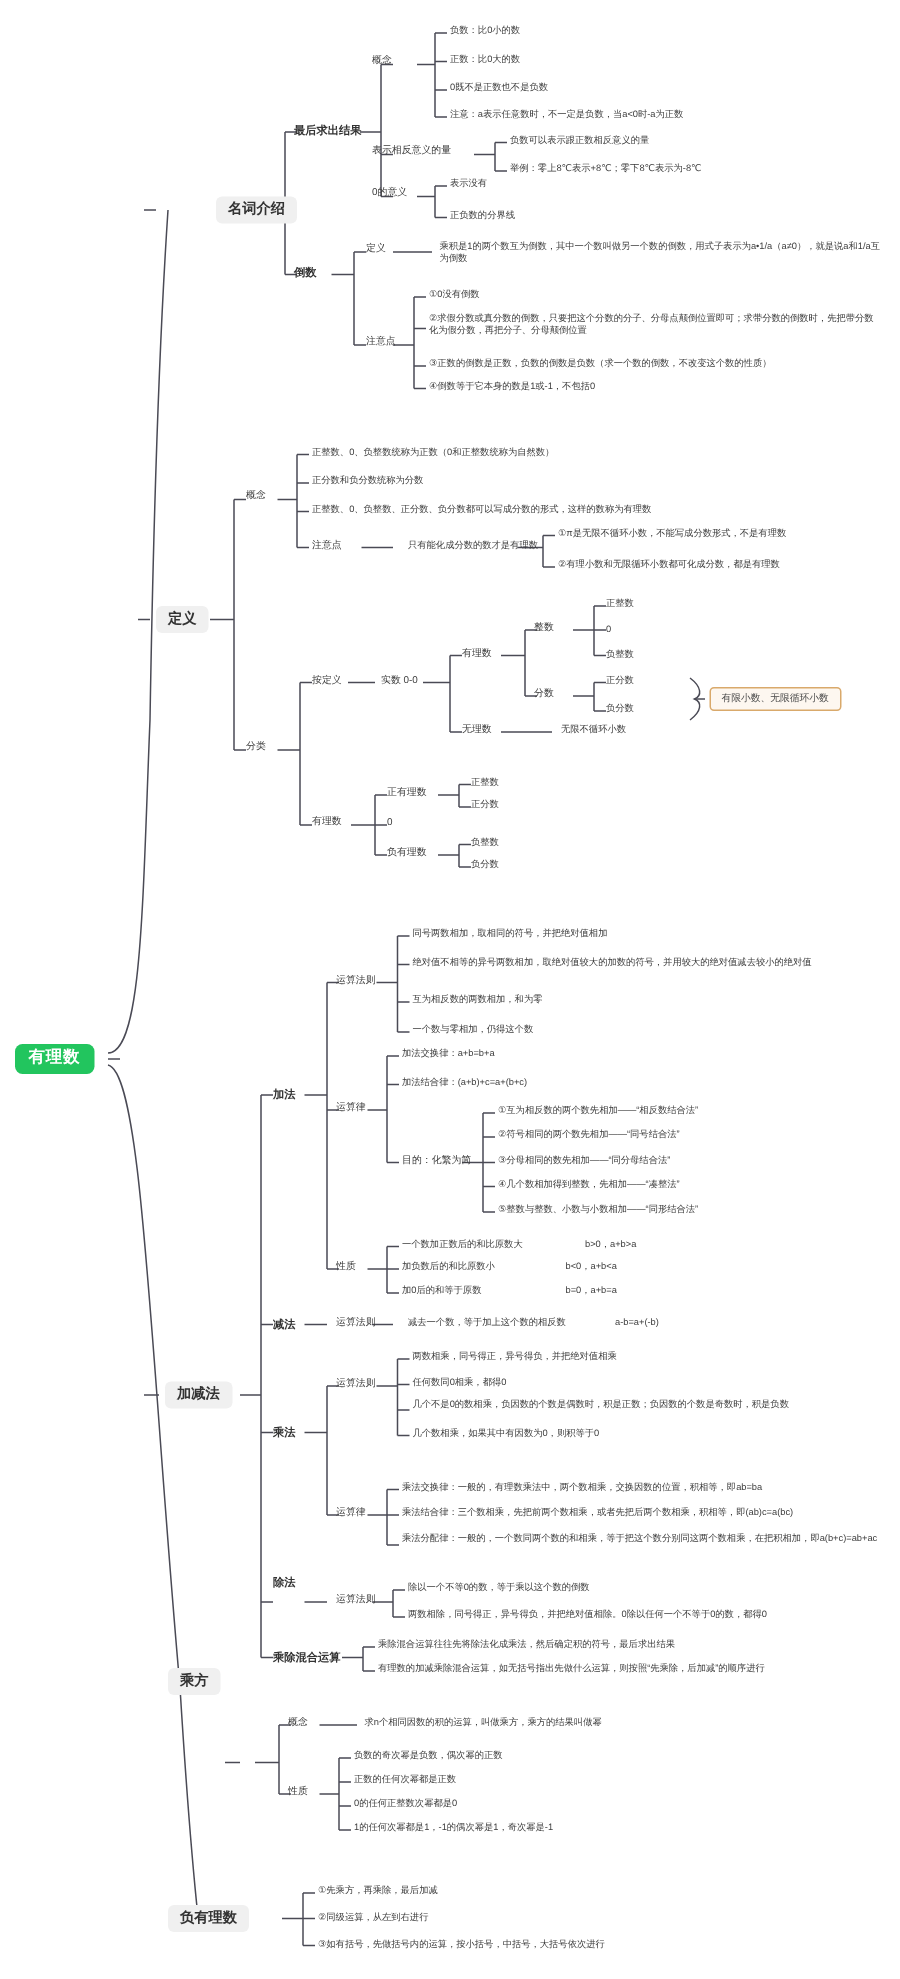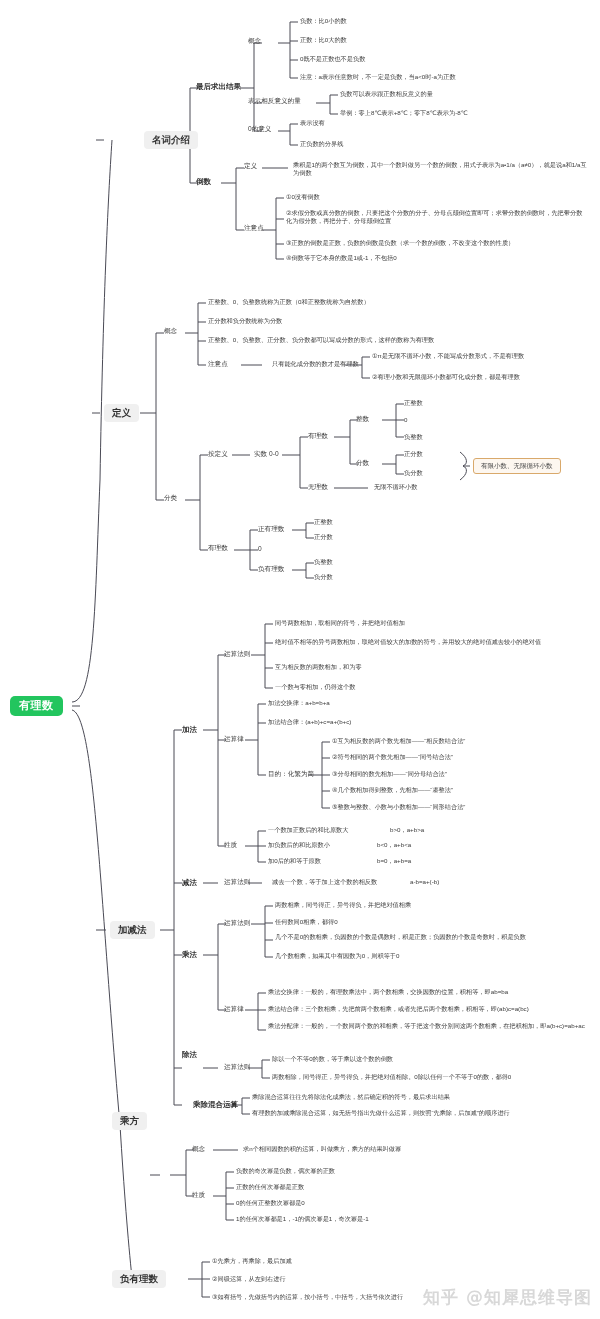--- a/index.html
+++ b/index.html
@@ -276,21 +276,21 @@
   <div class="node lv5" style="left:314px; top:518px;">正整数</div>
   <div class="node lv5" style="left:314px; top:533px;">正分数</div>
   <div class="node lv5" style="left:314px; top:558px;">负整数</div>
   <div class="node lv5" style="left:314px; top:573px;">负分数</div>
 
   <div class="node lv2" style="left:110px; top:921px;">加减法</div>
   <div class="node lv3" style="left:182px; top:725px;">加法</div>
   <div class="node lv3" style="left:182px; top:878px;">减法</div>
   <div class="node lv3" style="left:182px; top:950px;">乘法</div>
   <div class="node lv3" style="left:182px; top:1050px;">除法</div>
-  <div class="node lv3" style="left:182px; top:1100px;margin-left:11px;">乘除混合运算</div>
+  <div class="node lv3" style="left:182px; top:1100px;">乘除混合运算</div>
 
   <div class="node lv4" style="left:224px; top:650px;">运算法则</div>
   <div class="node lv4" style="left:224px; top:735px;">运算律</div>
   <div class="node lv4" style="left:224px; top:841px;">性质</div>
 
   <div class="node lv5" style="left:275px; top:619px;">同号两数相加，取相同的符号，并把绝对值相加</div>
   <div class="node lv5" style="left:275px; top:638px;">绝对值不相等的异号两数相加，取绝对值较大的加数的符号，并用较大的绝对值减去较小的绝对值</div>
   <div class="node lv5" style="left:275px; top:663px;">互为相反数的两数相加，和为零</div>
   <div class="node lv5" style="left:275px; top:683px;">一个数与零相加，仍得这个数</div>
 
@@ -340,14 +340,13 @@
   <div class="node lv5" style="left:236px; top:1167px;">负数的奇次幂是负数，偶次幂的正数</div>
   <div class="node lv5" style="left:236px; top:1183px;">正数的任何次幂都是正数</div>
   <div class="node lv5" style="left:236px; top:1199px;">0的任何正整数次幂都是0</div>
   <div class="node lv5" style="left:236px; top:1215px;">1的任何次幂都是1，-1的偶次幂是1，奇次幂是-1</div>
 
   <div class="node lv2" style="left:112px; top:1270px;">负有理数</div>
   <div class="node lv5" style="left:212px; top:1257px;">①先乘方，再乘除，最后加减</div>
   <div class="node lv5" style="left:212px; top:1275px;">②同级运算，从左到右进行</div>
   <div class="node lv5" style="left:212px; top:1293px;">③如有括号，先做括号内的运算，按小括号，中括号，大括号依次进行</div>
 
-  <div class="watermark">知乎 @知犀思维导图</div>
 </div>
 
 </body></html>

